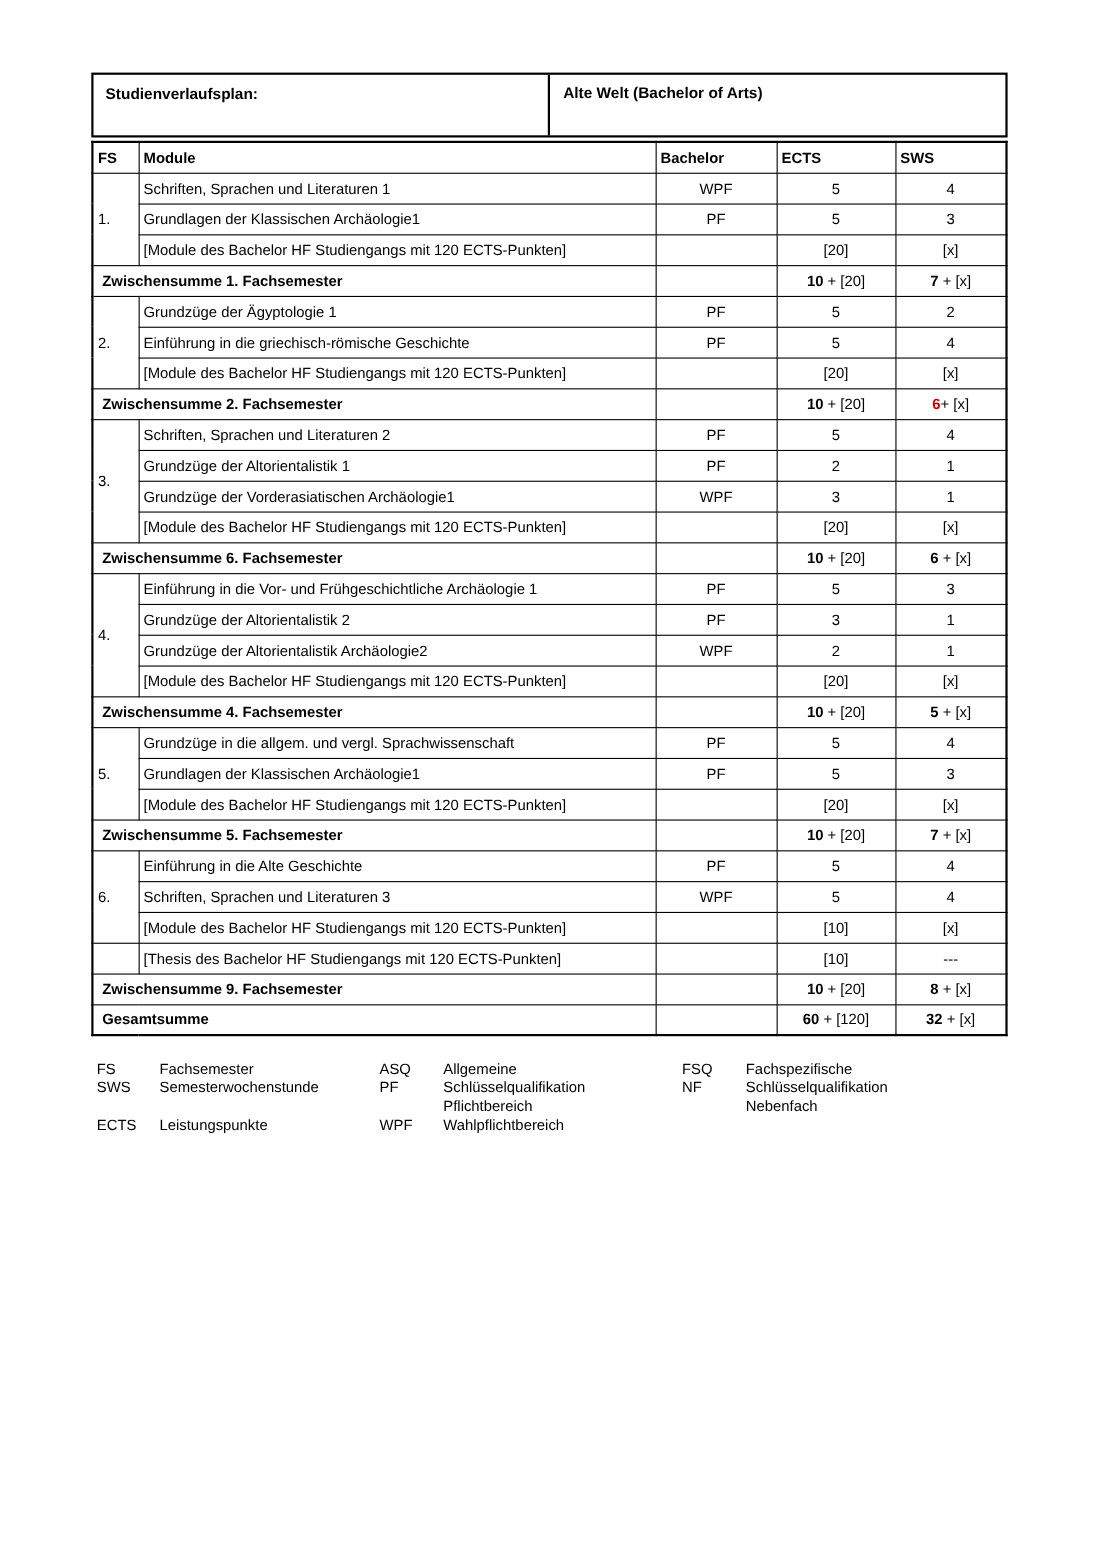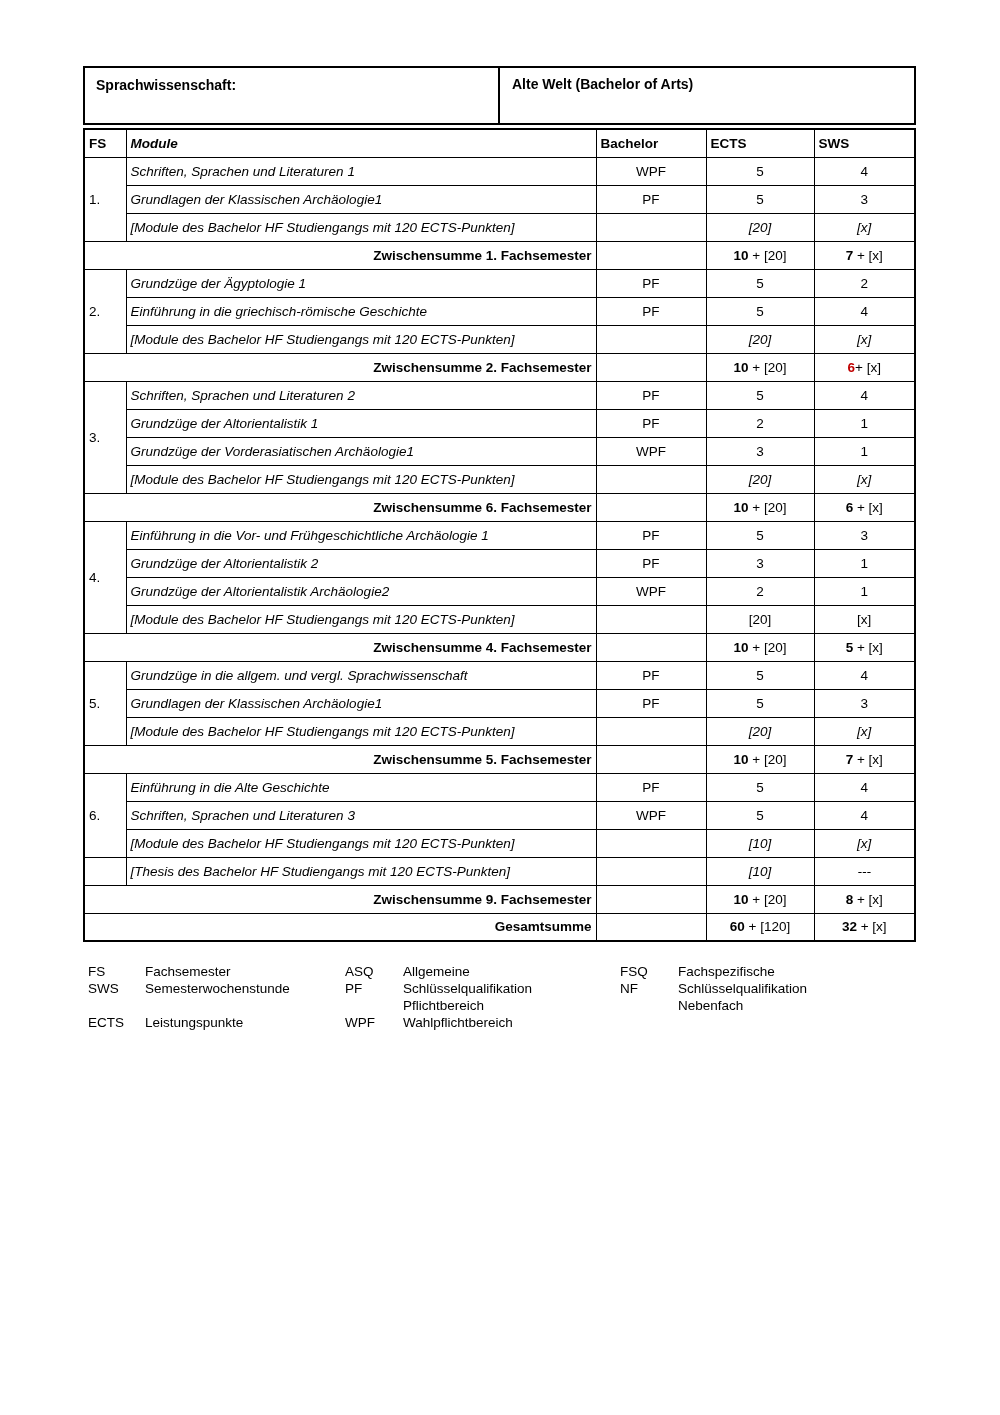--- a/index.html
+++ b/index.html
@@ -33,44 +33,44 @@
     border:1px solid #000; height:28px; font-size:13.5px;
     vertical-align:middle; padding:0 4px; overflow:hidden; white-space:nowrap;
   }
   table.plan th { font-weight:bold; text-align:left; }
   .col-fs { width:42px; }
   .col-module { width:470px; }
   .col-bereich { width:110px; }
   .col-ects { width:108px; }
   .col-sws { width:auto; }
   td.fs, th.fs { padding-left:8px; }
-  td.module, th.module { padding-left:11px;font-style:italic; }
+  td.module, th.module { padding-left:11px; }
   th.c, td.c { text-align:center; }
-  td.it { font-style:italic; }
+  td.it { }
   tr.sum td { font-weight:bold; }
-  tr.sum td.sum-label { padding-left:8px;text-align:right; }
+  tr.sum td.sum-label { padding-left:8px; }
   tr.sum td.c .rest { font-weight:normal; }
 
   
   .legend {
     margin-top:22px; padding-left:5px;
     display:grid;
     grid-template-columns:57px 200px 58px 217px 58px 1fr;
     grid-auto-rows:17px;
     font-size:13.5px; line-height:16px;
   }
   .legend span { white-space:nowrap; }
 </style>
 </head>
 <body>
 
 <div class="content">
 
   <div class="titlebox">
-    <div class="tcell left">Sprachwissenschaft:</div>
+    <div class="tcell left">Studienverlaufsplan:</div>
     <div class="tcell right">
       <div>Alte Welt (Bachelor of Arts)</div>
     </div>
   </div>
 
   <table class="plan">
     <colgroup>
       <col class="col-fs">
         <col class="col-module">
         <col class="col-bereich">

